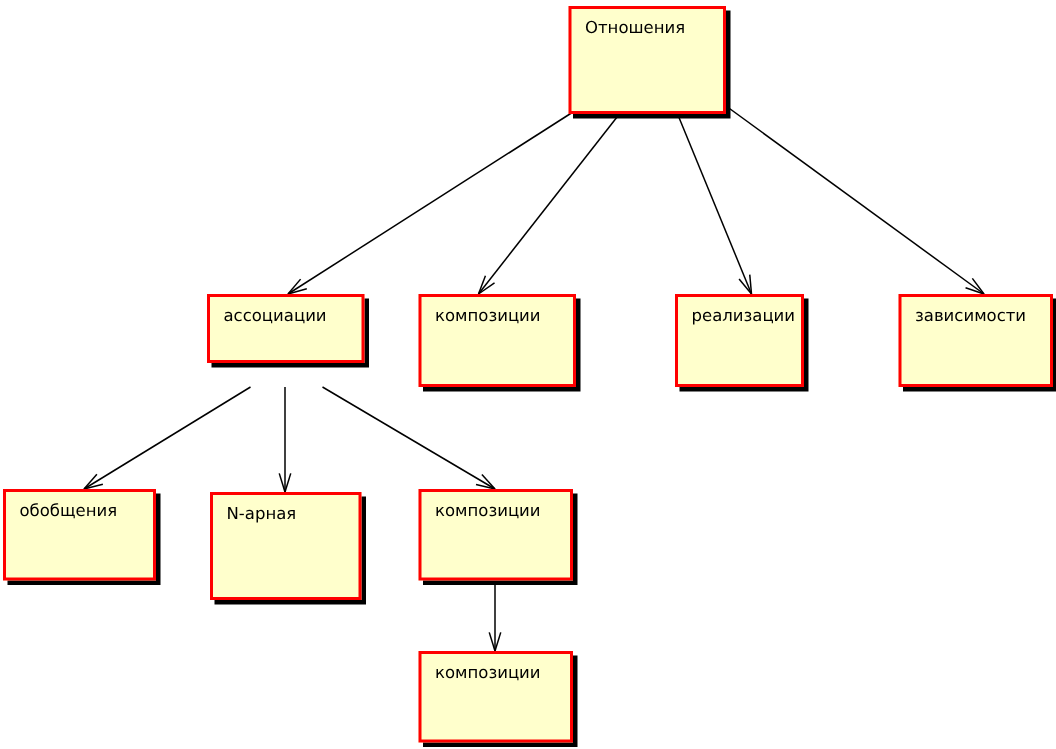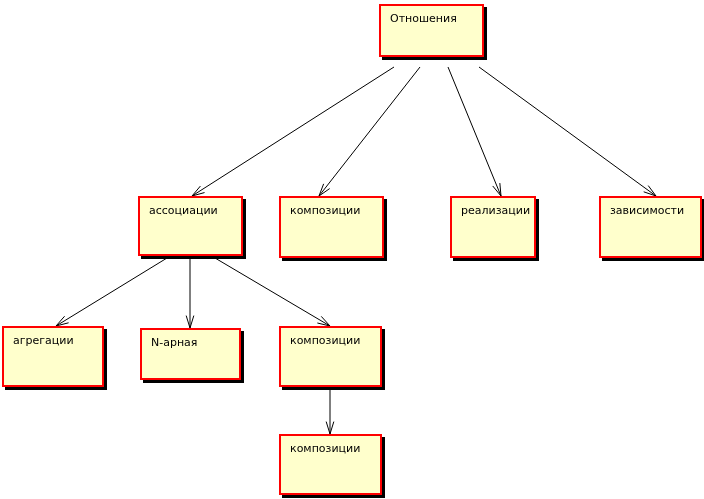--- a/index.html
+++ b/index.html
@@ -90,39 +90,39 @@
         <line x1="330" y1="326" x2="321.26506825650915" y2="316.37186583825525" stroke="#000000" stroke-width="1"></line>
       </g>
       <g>
         <line x1="330" y1="387" x2="330" y2="434" stroke="#000000" stroke-width="1"></line>
         <line x1="330" y1="434" x2="326.1582373134026" y2="421.58062564136713" stroke="#000000" stroke-width="1"></line>
         <line x1="330" y1="434" x2="333.8417626865974" y2="421.58062564136713" stroke="#000000" stroke-width="1"></line>
       </g>
     </svg>
 
   <div id="node-layer">
-      <div class="node" style="left: 379px; top: 4px; width: 105px; height: 53px; background: rgb(255, 255, 204); border-color: rgb(255, 0, 0); box-shadow: rgb(0, 0, 0) 3px 3px 0px 0px;">
+      <div class="node" style="left: 379px; top: 4px; width: 105px; height: 72px; background: rgb(255, 255, 204); border-color: rgb(255, 0, 0); box-shadow: rgb(0, 0, 0) 3px 3px 0px 0px;">
         <div class="node-label">Отношения</div>
       </div>
-      <div class="node" style="left: 138px; top: 196px; width: 105px; height: 60px; background: rgb(255, 255, 204); border-color: rgb(255, 0, 0); box-shadow: rgb(0, 0, 0) 3px 3px 0px 0px;">
+      <div class="node" style="left: 138px; top: 196px; width: 105px; height: 46px; background: rgb(255, 255, 204); border-color: rgb(255, 0, 0); box-shadow: rgb(0, 0, 0) 3px 3px 0px 0px;">
         <div class="node-label">ассоциации</div>
       </div>
       <div class="node" style="left: 279px; top: 196px; width: 105px; height: 62px; background: rgb(255, 255, 204); border-color: rgb(255, 0, 0); box-shadow: rgb(0, 0, 0) 3px 3px 0px 0px;">
         <div class="node-label">композиции</div>
       </div>
       <div class="node" style="left: 450px; top: 196px; width: 86px; height: 62px; background: rgb(255, 255, 204); border-color: rgb(255, 0, 0); box-shadow: rgb(0, 0, 0) 3px 3px 0px 0px;">
         <div class="node-label">реализации</div>
       </div>
       <div class="node" style="left: 599px; top: 196px; width: 103px; height: 62px; background: rgb(255, 255, 204); border-color: rgb(255, 0, 0); box-shadow: rgb(0, 0, 0) 3px 3px 0px 0px;">
         <div class="node-label">зависимости</div>
       </div>
       <div class="node" style="left: 2px; top: 326px; width: 102px; height: 61px; background: rgb(255, 255, 204); border-color: rgb(255, 0, 0); box-shadow: rgb(0, 0, 0) 3px 3px 0px 0px;">
-        <div class="node-label">агрегации</div>
+        <div class="node-label">обобщения</div>
       </div>
-      <div class="node" style="left: 140px; top: 328px; width: 101px; height: 52px; background: rgb(255, 255, 204); border-color: rgb(255, 0, 0); box-shadow: rgb(0, 0, 0) 3px 3px 0px 0px;">
+      <div class="node" style="left: 140px; top: 328px; width: 101px; height: 72px; background: rgb(255, 255, 204); border-color: rgb(255, 0, 0); box-shadow: rgb(0, 0, 0) 3px 3px 0px 0px;">
         <div class="node-label">N-арная</div>
       </div>
       <div class="node" style="left: 279px; top: 326px; width: 103px; height: 61px; background: rgb(255, 255, 204); border-color: rgb(255, 0, 0); box-shadow: rgb(0, 0, 0) 3px 3px 0px 0px;">
         <div class="node-label">композиции</div>
       </div>
       <div class="node" style="left: 279px; top: 434px; width: 103px; height: 61px; background: rgb(255, 255, 204); border-color: rgb(255, 0, 0); box-shadow: rgb(0, 0, 0) 3px 3px 0px 0px; padding-left: 24px;">
         <div class="node-label">композиции</div>
       </div>
     </div>
 

